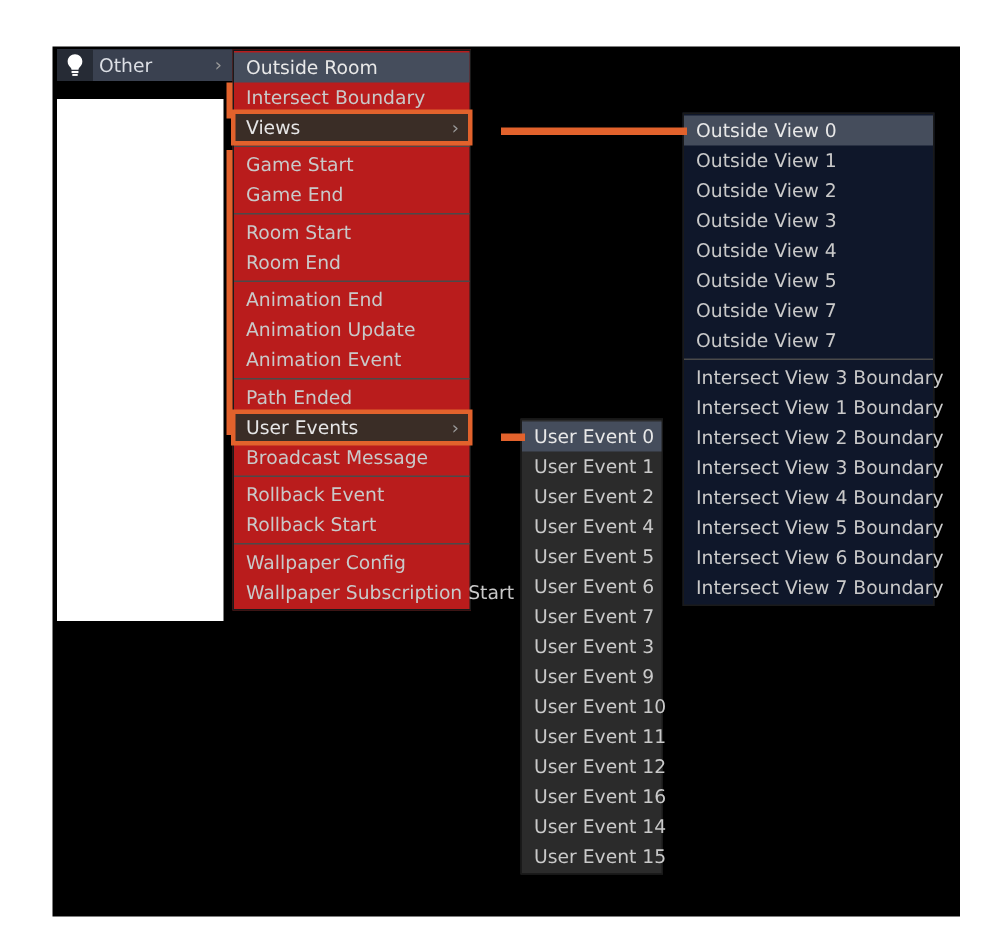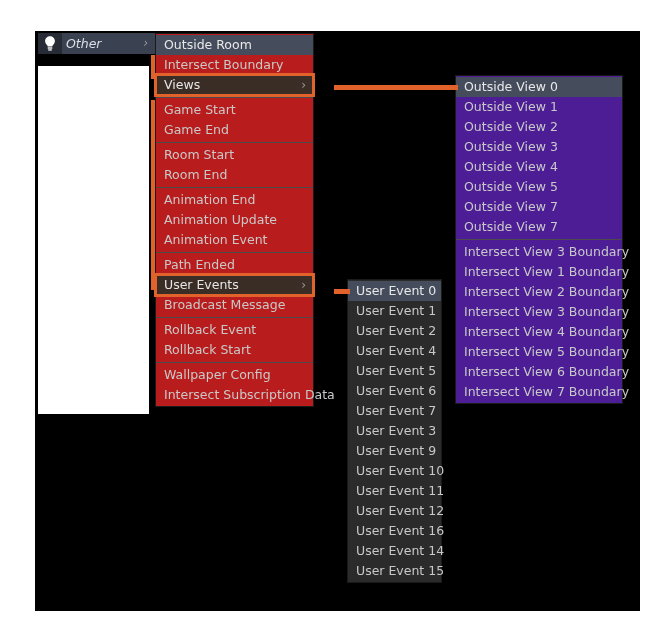--- a/index.html
+++ b/index.html
@@ -83,21 +83,20 @@
 
   
   #menu-root {
     left: 38px;
     top: 33px;
     width: 117px;
     background: #3a4150;
     border: none;
     padding: 0;
     height: 21px;
-    font-style: italic;
   }
   #menu-root .row {
     height: 21px;
     line-height: 21px;
     background: #3a4150;
     color: #dcdfe5;
     padding-left: 28px;
   }
   .bulb {
     position: absolute;
@@ -124,21 +123,21 @@
     top: 279px;
     width: 95px;
     background: #2b2b2b;
   }
 
   
   #menu-views {
     left: 455px;
     top: 75px;
     width: 168px;
-    background: #4c1d95;
+    background: #0f172a;
   }
 
   
   .connector {
     position: absolute;
     background: #e2622c;
     z-index: 4;
   }
   #conn-views { left: 334px; top: 85px; width: 124px; height: 5px; }
   #conn-userevents { left: 334px; top: 289px; width: 16px; height: 5px; }
@@ -190,21 +189,21 @@
       <div class="row"><span>Animation Event</span></div>
       <div class="sep"></div>
       <div class="row"><span>Path Ended</span></div>
       <div class="row ring"><span>User Events</span><span class="arrow">›</span></div>
       <div class="row"><span>Broadcast Message</span></div>
       <div class="sep"></div>
       <div class="row"><span>Rollback Event</span></div>
       <div class="row"><span>Rollback Start</span></div>
       <div class="sep"></div>
       <div class="row"><span>Wallpaper Config</span></div>
-      <div class="row"><span>Intersect Subscription Data</span></div>
+      <div class="row"><span>Wallpaper Subscription Start</span></div>
     </div>
 
   <div class="menu" id="menu-userevents">
       <div class="row sel"><span>User Event 0</span></div>
       <div class="row"><span>User Event 1</span></div>
       <div class="row"><span>User Event 2</span></div>
       <div class="row"><span>User Event 4</span></div>
       <div class="row"><span>User Event 5</span></div>
       <div class="row"><span>User Event 6</span></div>
       <div class="row"><span>User Event 7</span></div>

